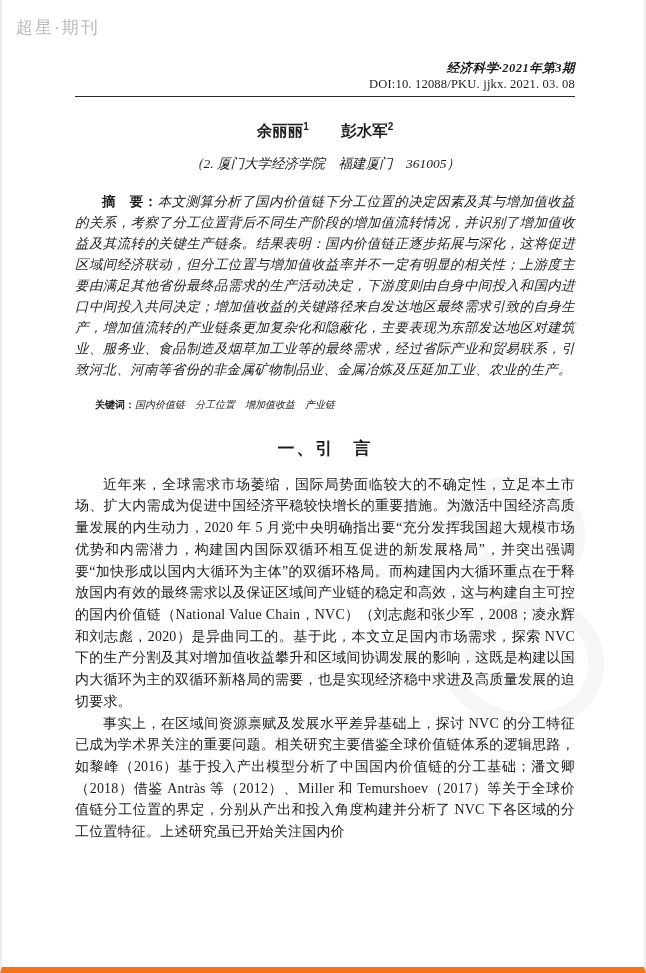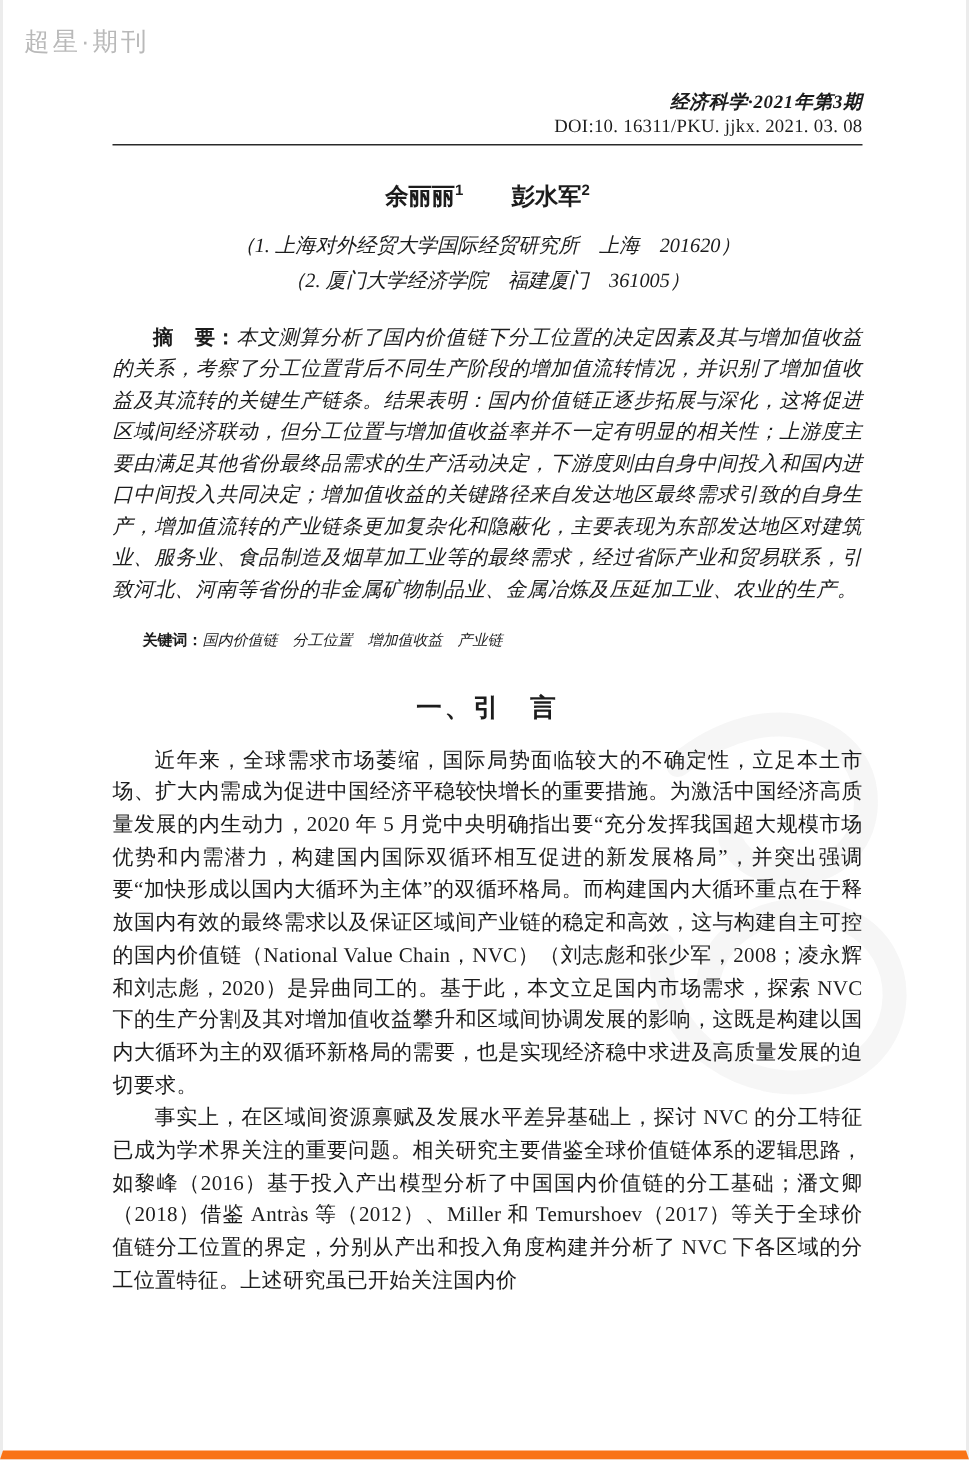--- a/index.html
+++ b/index.html
@@ -135,31 +135,30 @@
     <g fill="none" stroke="#efefef" stroke-width="16" stroke-linecap="round">
       <path d="M60,80 C120,30 190,55 185,110 C180,160 110,165 95,130"></path>
       <path d="M50,200 C40,260 110,310 170,285 C215,265 215,205 175,185 C135,165 85,185 80,225"></path>
     </g>
   </svg>
 
   <div class="content">
 
     <div class="journal-header">
       <span class="journal-name">经济科学·2021年第3期</span>
-      <span class="journal-doi">DOI:10. 16311/PKU. jjkx. 2021. 03. 08</span>
+      <span class="journal-doi">DOI:10. 12088/PKU. jjkx. 2021. 03. 08</span>
     </div>
 
 
     <div class="authors-line">
       <span class="author"><span>余丽丽</span><sup>1</sup></span>
       <span class="author"><span>彭水军</span><sup>2</sup></span>
     </div>
 
     <div class="affiliations">
-      <div>（1. 上海对外经贸大学国际经贸研究所　上海　201620）</div>
       <div>（2. 厦门大学经济学院　福建厦门　361005）</div>
     </div>
 
     <p class="abstract-block"><span class="bold-label">摘　要：</span><span>本文测算分析了国内价值链下分工位置的决定因素及其与增加值收益的关系，考察了分工位置背后不同生产阶段的增加值流转情况，并识别了增加值收益及其流转的关键生产链条。结果表明：国内价值链正逐步拓展与深化，这将促进区域间经济联动，但分工位置与增加值收益率并不一定有明显的相关性；上游度主要由满足其他省份最终品需求的生产活动决定，下游度则由自身中间投入和国内进口中间投入共同决定；增加值收益的关键路径来自发达地区最终需求引致的自身生产，增加值流转的产业链条更加复杂化和隐蔽化，主要表现为东部发达地区对建筑业、服务业、食品制造及烟草加工业等的最终需求，经过省际产业和贸易联系，引致河北、河南等省份的非金属矿物制品业、金属冶炼及压延加工业、农业的生产。</span></p>
 
     <p class="meta-line"><span class="bold-label">关键词：</span><span>国内价值链　分工位置　增加值收益　产业链</span></p>
 
 
     <h2 class="section-heading">一、引　言</h2>
 

